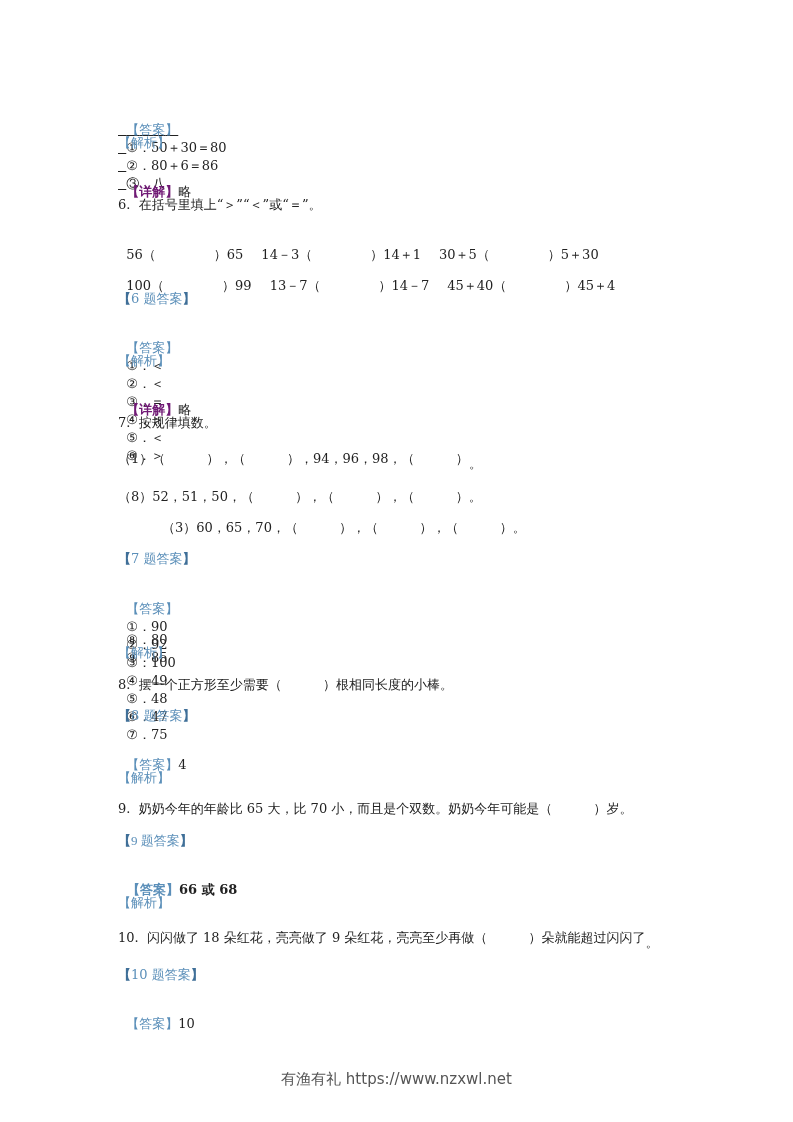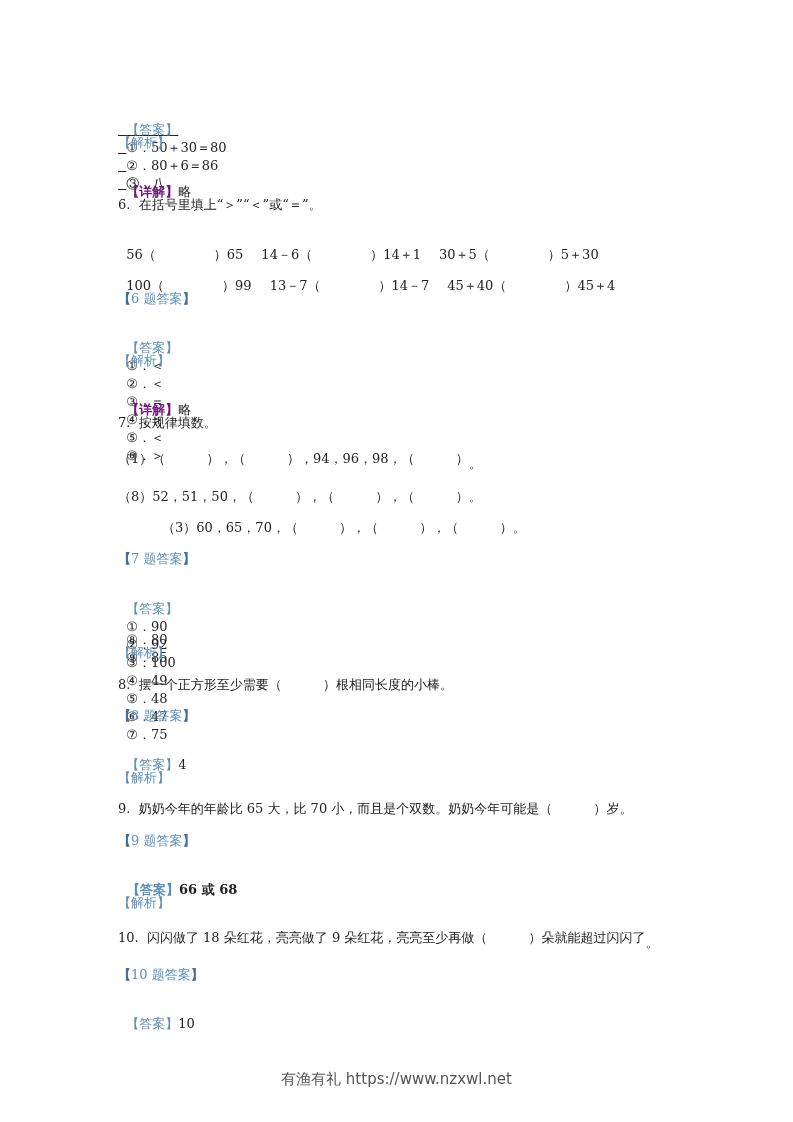--- a/index.html
+++ b/index.html
@@ -28,21 +28,21 @@
   <span class="ans-item">②．80＋6＝86</span>
   <span class="ans-item">③．八</span>
 </div>
 <div class="line blue" style="top:134px;">【<span>解析</span>】</div>
 <div class="line" style="top:165px;">
   <span class="black-bk">【<span>详解</span>】</span><span>略</span>
 </div>
 
 <div class="line" style="top:196px;">6.  在括号里填上“＞”“＜”或“＝”。</div>
 <div class="line" style="top:228px;">
-  <span>56（</span><span class="gap" style="width:58px"></span><span>）65</span><span class="gap" style="width:18px"></span><span>14－6（</span><span class="gap" style="width:58px"></span><span>）14＋1</span><span class="gap" style="width:18px"></span><span>30＋5（</span><span class="gap" style="width:58px"></span><span>）5＋30</span>
+  <span>56（</span><span class="gap" style="width:58px"></span><span>）65</span><span class="gap" style="width:18px"></span><span>14－3（</span><span class="gap" style="width:58px"></span><span>）14＋1</span><span class="gap" style="width:18px"></span><span>30＋5（</span><span class="gap" style="width:58px"></span><span>）5＋30</span>
 </div>
 <div class="line" style="top:259px;">
   <span>100（</span><span class="gap" style="width:58px"></span><span>）99</span><span class="gap" style="width:18px"></span><span>13－7（</span><span class="gap" style="width:58px"></span><span>）14－7</span><span class="gap" style="width:18px"></span><span>45＋40（</span><span class="gap" style="width:58px"></span><span>）45＋4</span>
 </div>
 <div class="line blue" style="top:290px;"><span class="bk">【</span><span>6 题答案</span><span class="bk">】</span></div>
 <div class="line" style="top:321px;">
   <span class="blue">【<span>答案</span>】</span><span class="gap" style="width:28px"></span>
   <span class="ans-item">①．＜</span>
   <span class="ans-item">②．＜</span>
   <span class="ans-item">③．＝</span>
@@ -77,21 +77,21 @@
 <div class="line blue" style="top:644px;">【<span>解析</span>】</div>
 
 <div class="line" style="top:676px;">8.  摆一个正方形至少需要（          ）根相同长度的小棒。</div>
 <div class="line blue" style="top:707px;"><span class="bk">【</span><span>8 题答案</span><span class="bk">】</span></div>
 <div class="line" style="top:738px;">
   <span class="blue">【<span>答案</span>】</span><span>4</span>
 </div>
 <div class="line blue" style="top:769px;">【<span>解析</span>】</div>
 
 <div class="line" style="top:800px;">9.  奶奶今年的年龄比 65 大，比 70 小，而且是个双数。奶奶今年可能是（          ）岁。</div>
-<div class="line blue" style="top:832px;"><span class="bk">【</span><span>9 题答案</span><span class="bk">】</span></div>
+<div class="line blue" style="top:832px;font-family:Liberation Serif, serif;"><span class="bk">【</span><span>9 题答案</span><span class="bk">】</span></div>
 <div class="line" style="top:863px;font-weight:bold;">
   <span class="blue">【<span>答案</span>】</span><span>66 或 68</span>
 </div>
 <div class="line blue" style="top:894px;">【<span>解析</span>】</div>
 
 <div class="line" style="top:929px;"><span>10.  闪闪做了 18 朵红花，亮亮做了 9 朵红花，亮亮至少再做（          ）朵就能超过闪闪了</span><span style="position:relative; top:5px;">。</span></div>
 <div class="line blue" style="top:966px;"><span class="bk">【</span><span>10 题答案</span><span class="bk">】</span></div>
 <div class="line" style="top:997px;">
   <span class="blue">【<span>答案</span>】</span><span>10</span>
 </div>

